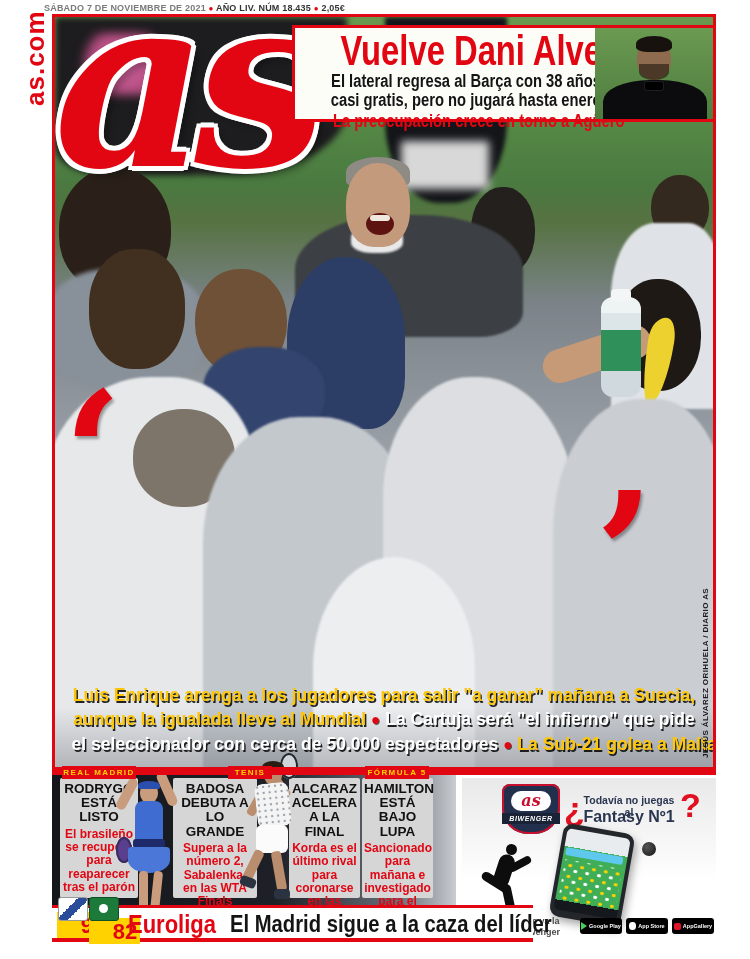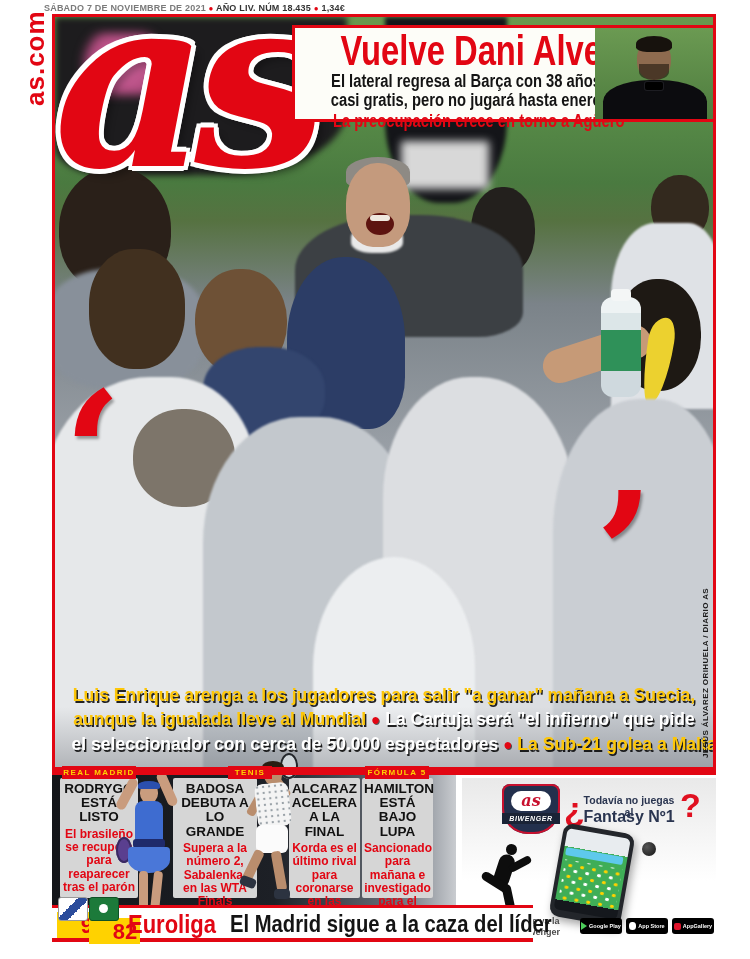--- a/index.html
+++ b/index.html
@@ -193,21 +193,21 @@
 </head>
 <body>
 
 <div class="page">
 
   <div class="dateline">
     <span>SÁBADO 7 DE NOVIEMBRE DE 2021</span>
     <span class="dot">●</span>
     <span class="dark">AÑO LIV. NÚM 18.435</span>
     <span class="dot">●</span>
-    <span class="dark">1,34€</span>
+    <span class="dark">2,05€</span>
   </div>
 
   <div class="ascom">as.com</div>
 
   <div class="photo-frame">
     <i class="s1"></i>
     <i class="s1b"></i>
     <i class="s2"></i>
     <i class="s2b"></i>
     <i class="s11"></i>

